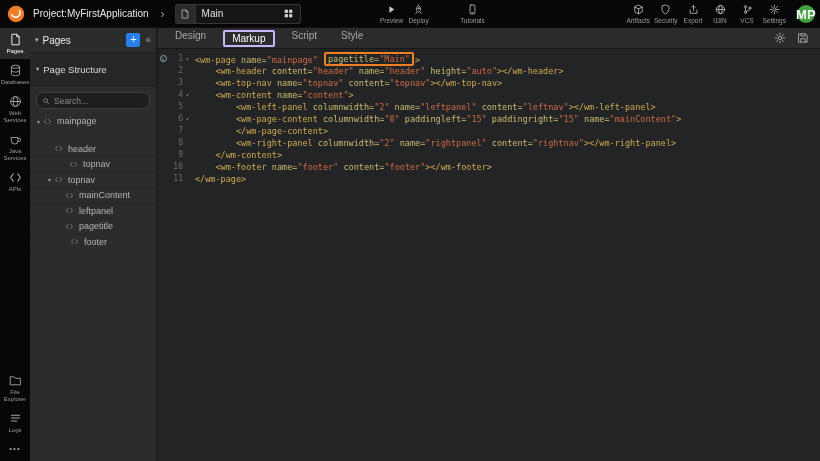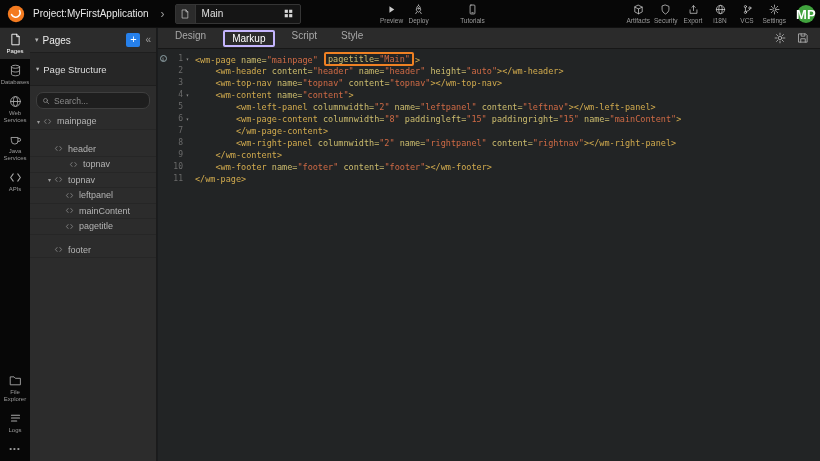--- a/index.html
+++ b/index.html
@@ -356,41 +356,41 @@
           </span>
           <span class="tr-label">topnav</span>
         </div>
         <div class="tree-row" style="padding-left: 26px;">
           <span class="tr-caret"></span>
           <span class="tr-icon">
             <svg viewBox="0 0 16 16" fill="none" stroke="currentColor" stroke-width="1.4" stroke-linecap="round" stroke-linejoin="round">
               <path d="M5.5 4.5 2.5 8l3 3.5M10.5 4.5 13.5 8l-3 3.5"></path>
             </svg>
           </span>
+          <span class="tr-label">mainContent</span>
+        </div>
+        <div class="tree-row" style="padding-left: 26px;">
+          <span class="tr-caret"></span>
+          <span class="tr-icon">
+            <svg viewBox="0 0 16 16" fill="none" stroke="currentColor" stroke-width="1.4" stroke-linecap="round" stroke-linejoin="round">
+              <path d="M5.5 4.5 2.5 8l3 3.5M10.5 4.5 13.5 8l-3 3.5"></path>
+            </svg>
+          </span>
           <span class="tr-label">leftpanel</span>
         </div>
         <div class="tree-row" style="padding-left: 26px;">
           <span class="tr-caret"></span>
           <span class="tr-icon">
             <svg viewBox="0 0 16 16" fill="none" stroke="currentColor" stroke-width="1.4" stroke-linecap="round" stroke-linejoin="round">
               <path d="M5.5 4.5 2.5 8l3 3.5M10.5 4.5 13.5 8l-3 3.5"></path>
             </svg>
           </span>
-          <span class="tr-label">mainContent</span>
-        </div>
-        <div class="tree-row" style="padding-left: 26px;">
-          <span class="tr-caret"></span>
-          <span class="tr-icon">
-            <svg viewBox="0 0 16 16" fill="none" stroke="currentColor" stroke-width="1.4" stroke-linecap="round" stroke-linejoin="round">
-              <path d="M5.5 4.5 2.5 8l3 3.5M10.5 4.5 13.5 8l-3 3.5"></path>
-            </svg>
-          </span>
           <span class="tr-label">pagetitle</span>
         </div>
-        <div class="tree-row" style="padding-left: 15px; margin-top: 8px;">
+        <div class="tree-row" style="padding-left: 31px;">
           <span class="tr-caret"></span>
           <span class="tr-icon">
             <svg viewBox="0 0 16 16" fill="none" stroke="currentColor" stroke-width="1.4" stroke-linecap="round" stroke-linejoin="round">
               <path d="M5.5 4.5 2.5 8l3 3.5M10.5 4.5 13.5 8l-3 3.5"></path>
             </svg>
           </span>
           <span class="tr-label">footer</span>
         </div>
       </div>
     <div class="panel-bottom-space"></div>

